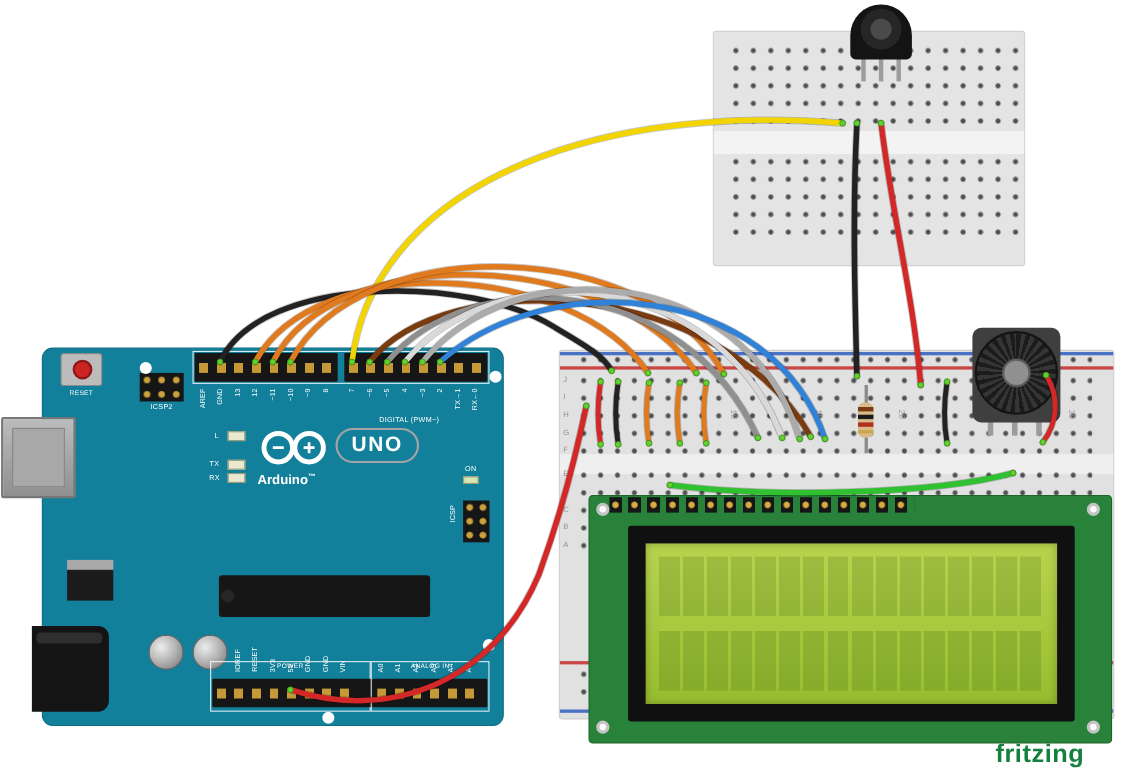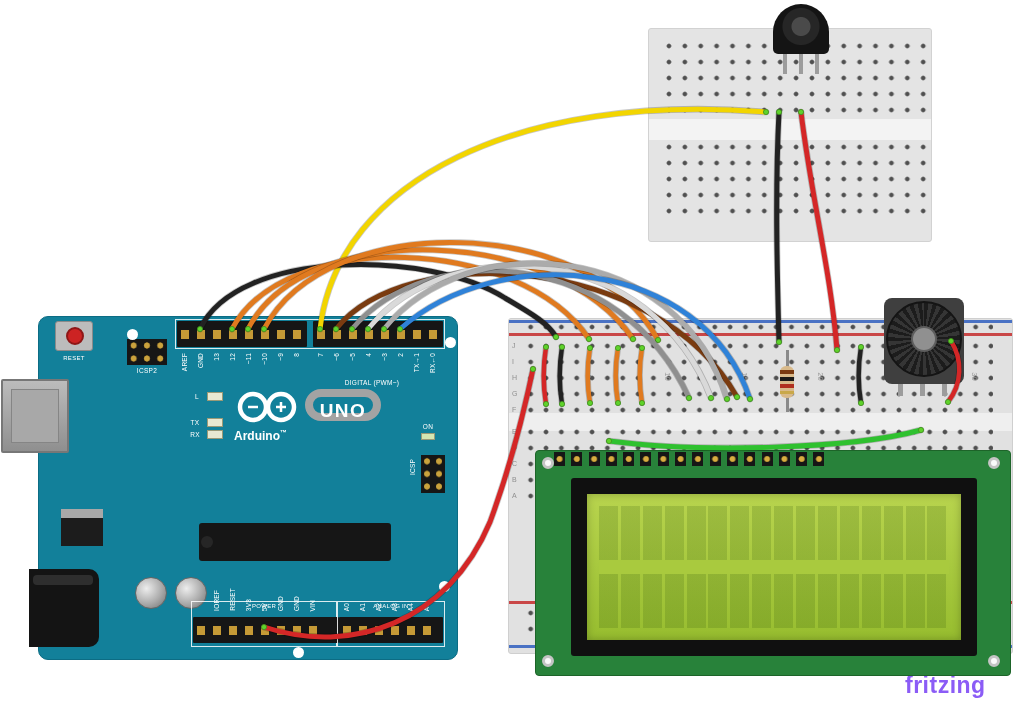--- a/index.html
+++ b/index.html
@@ -23,21 +23,21 @@
   .pinrow{position:absolute;height:9px;
           background:repeating-linear-gradient(90deg,#c59a36 0 8px,rgba(0,0,0,0) 8px 16px)}
   .icspdots{position:absolute;background-color:#161616}
   .ledrect{position:absolute;width:16px;height:9px;background:#e9e9d2;border:1px solid #9a9a77}
   .hole-w{position:absolute;width:11px;height:11px;border-radius:50%;background:#fff}
   .lcdhole{position:absolute;width:12px;height:12px;border-radius:50%;border:3px solid #c4c4c4;background:#fafafa}
   .lcdgrid{position:absolute;
     background-image:
       linear-gradient(to bottom, rgba(0,0,0,0) 0 54px, #a9ca3e 54px 68px, rgba(0,0,0,0) 68px),
       repeating-linear-gradient(90deg, rgba(30,70,0,.16) 0 19px, rgba(0,0,0,0) 19px 21.9px)}
-  .watermark{position:absolute;color:#8b5cf6;font-size:23px;font-weight:bold;letter-spacing:.5px}
+  .watermark{position:absolute;color:#15803d;font-size:23px;font-weight:bold;letter-spacing:.5px}
 </style>
 </head>
 <body>
 
 <div class="stage">
 
   <div class="abs" style="left:648px;top:28px;width:284px;height:214px;background:#e4e4e4;border:1px solid #d2d2d2;border-radius:3px;z-index:1">
     <div class="abs" style="left:0;top:90px;width:282px;height:21px;background:#f3f3f3"></div>
     <div class="abs holes" style="left:12px;top:9px;width:270px;height:80px"></div>
     <div class="abs holes" style="left:12px;top:110px;width:270px;height:80px"></div>
@@ -132,21 +132,21 @@
     <span class="slabel" style="left:148px;top:114px;width:16px">RX</span>
     <div class="ledrect" style="left:168px;top:113px"></div>
 
     <svg class="abs" style="left:195px;top:70px" width="66" height="40" viewBox="0 0 66 40">
       <circle cx="19" cy="20" r="13" fill="none" stroke="#ffffff" stroke-width="4.5"></circle>
       <circle cx="47" cy="20" r="13" fill="none" stroke="#ffffff" stroke-width="4.5"></circle>
       <line x1="14" y1="20" x2="24" y2="20" stroke="#ffffff" stroke-width="2.5"></line>
       <line x1="42" y1="20" x2="52" y2="20" stroke="#ffffff" stroke-width="2.5"></line>
       <line x1="47" y1="15" x2="47" y2="25" stroke="#ffffff" stroke-width="2.5"></line>
     </svg>
-    <div class="abs" style="left:266px;top:72px;width:76px;height:32px;border:8px solid #a3a3a3;border-radius:16px;color:#fff;
+    <div class="abs" style="left:266px;top:72px;width:76px;height:32px;border:2px solid #a3a3a3;border-radius:16px;color:#fff;
                 font-size:19px;font-weight:bold;letter-spacing:1.5px;text-align:center;line-height:27px">UNO</div>
     <div class="abs" style="left:195px;top:112px;color:#fff;font-size:12px;font-weight:bold">
       <span>Arduino</span><span style="font-size:7px;vertical-align:super">™</span>
     </div>
 
     <span class="slabel" style="left:380px;top:106px;width:18px">ON</span>
     <div class="ledrect" style="left:382px;top:116px;width:14px;height:7px;background:#d4e6b2"></div>
 
     <span class="vlabel" style="left:370px;top:142px;color:#fff">ICSP</span>
     <div class="icspdots" style="left:382px;top:138px;width:24px;height:38px;background-image:radial-gradient(circle,#caa23d 2.4px,#8a6d26 3px,rgba(0,0,0,0) 3.4px);background-size:12px 12.6px"></div>

